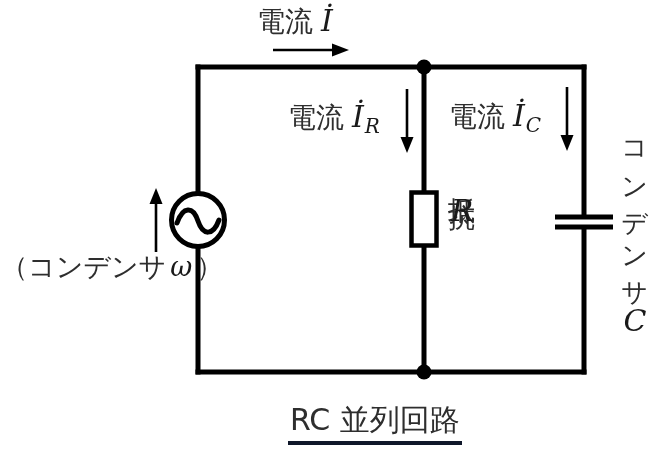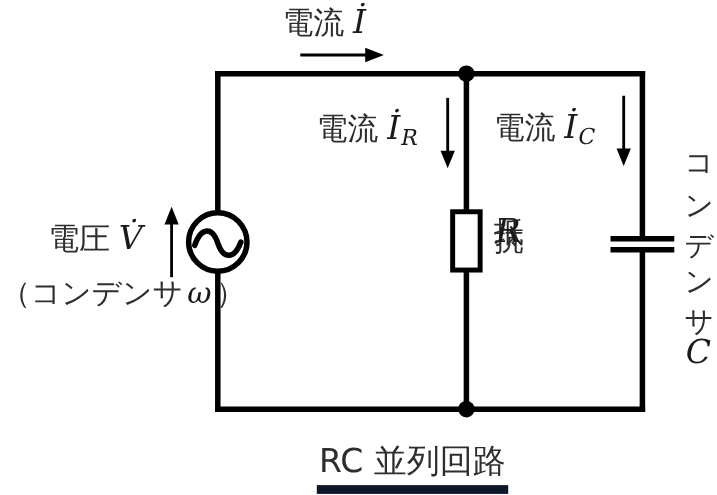--- a/index.html
+++ b/index.html
@@ -62,21 +62,21 @@
   #capacitor-label .vtext {
     font-size: 26px;
     letter-spacing: 5px;
   }
   #figure-title {
     position: absolute;
     left: 288px;
     top: 403px;
     font-size: 30px;
     color: #2e2e2e;
-    border-bottom: 8px solid #0f172a;
+    border-bottom: 4px solid #0f172a;
     padding: 0 2px 3px 2px;
     white-space: nowrap;
     line-height: 1.15;
   }
 </style>
 </head>
 <body>
 
 <div id="stage">
 
@@ -124,24 +124,20 @@
   <div class="lbl" style="left:288px; top:100px;">
     <span>電流</span>
     <span class="math"><span>İ</span><span class="sub">R</span></span>
   </div>
 
   <div class="lbl" style="left:449px; top:99px;">
     <span>電流</span>
     <span class="math"><span>İ</span><span class="sub">C</span></span>
   </div>
 
-  <div class="lbl" style="left:44px; top:200px;">
-    <span>電圧</span>
-    <span class="math">V̇</span>
-  </div>
 
   <div class="lbl" style="left:1px; top:252px; font-size:27px; gap:4px;">
     <span>（コンデンサ</span>
     <span class="math" style="font-size:27px;">ω</span>
     <span>）</span>
   </div>
 
   <div id="resistor-label" class="vlabel" style="left:445px; top:176px; width:34px;">
     <span class="vtext">抵抗</span>
     <span class="math">R</span>

